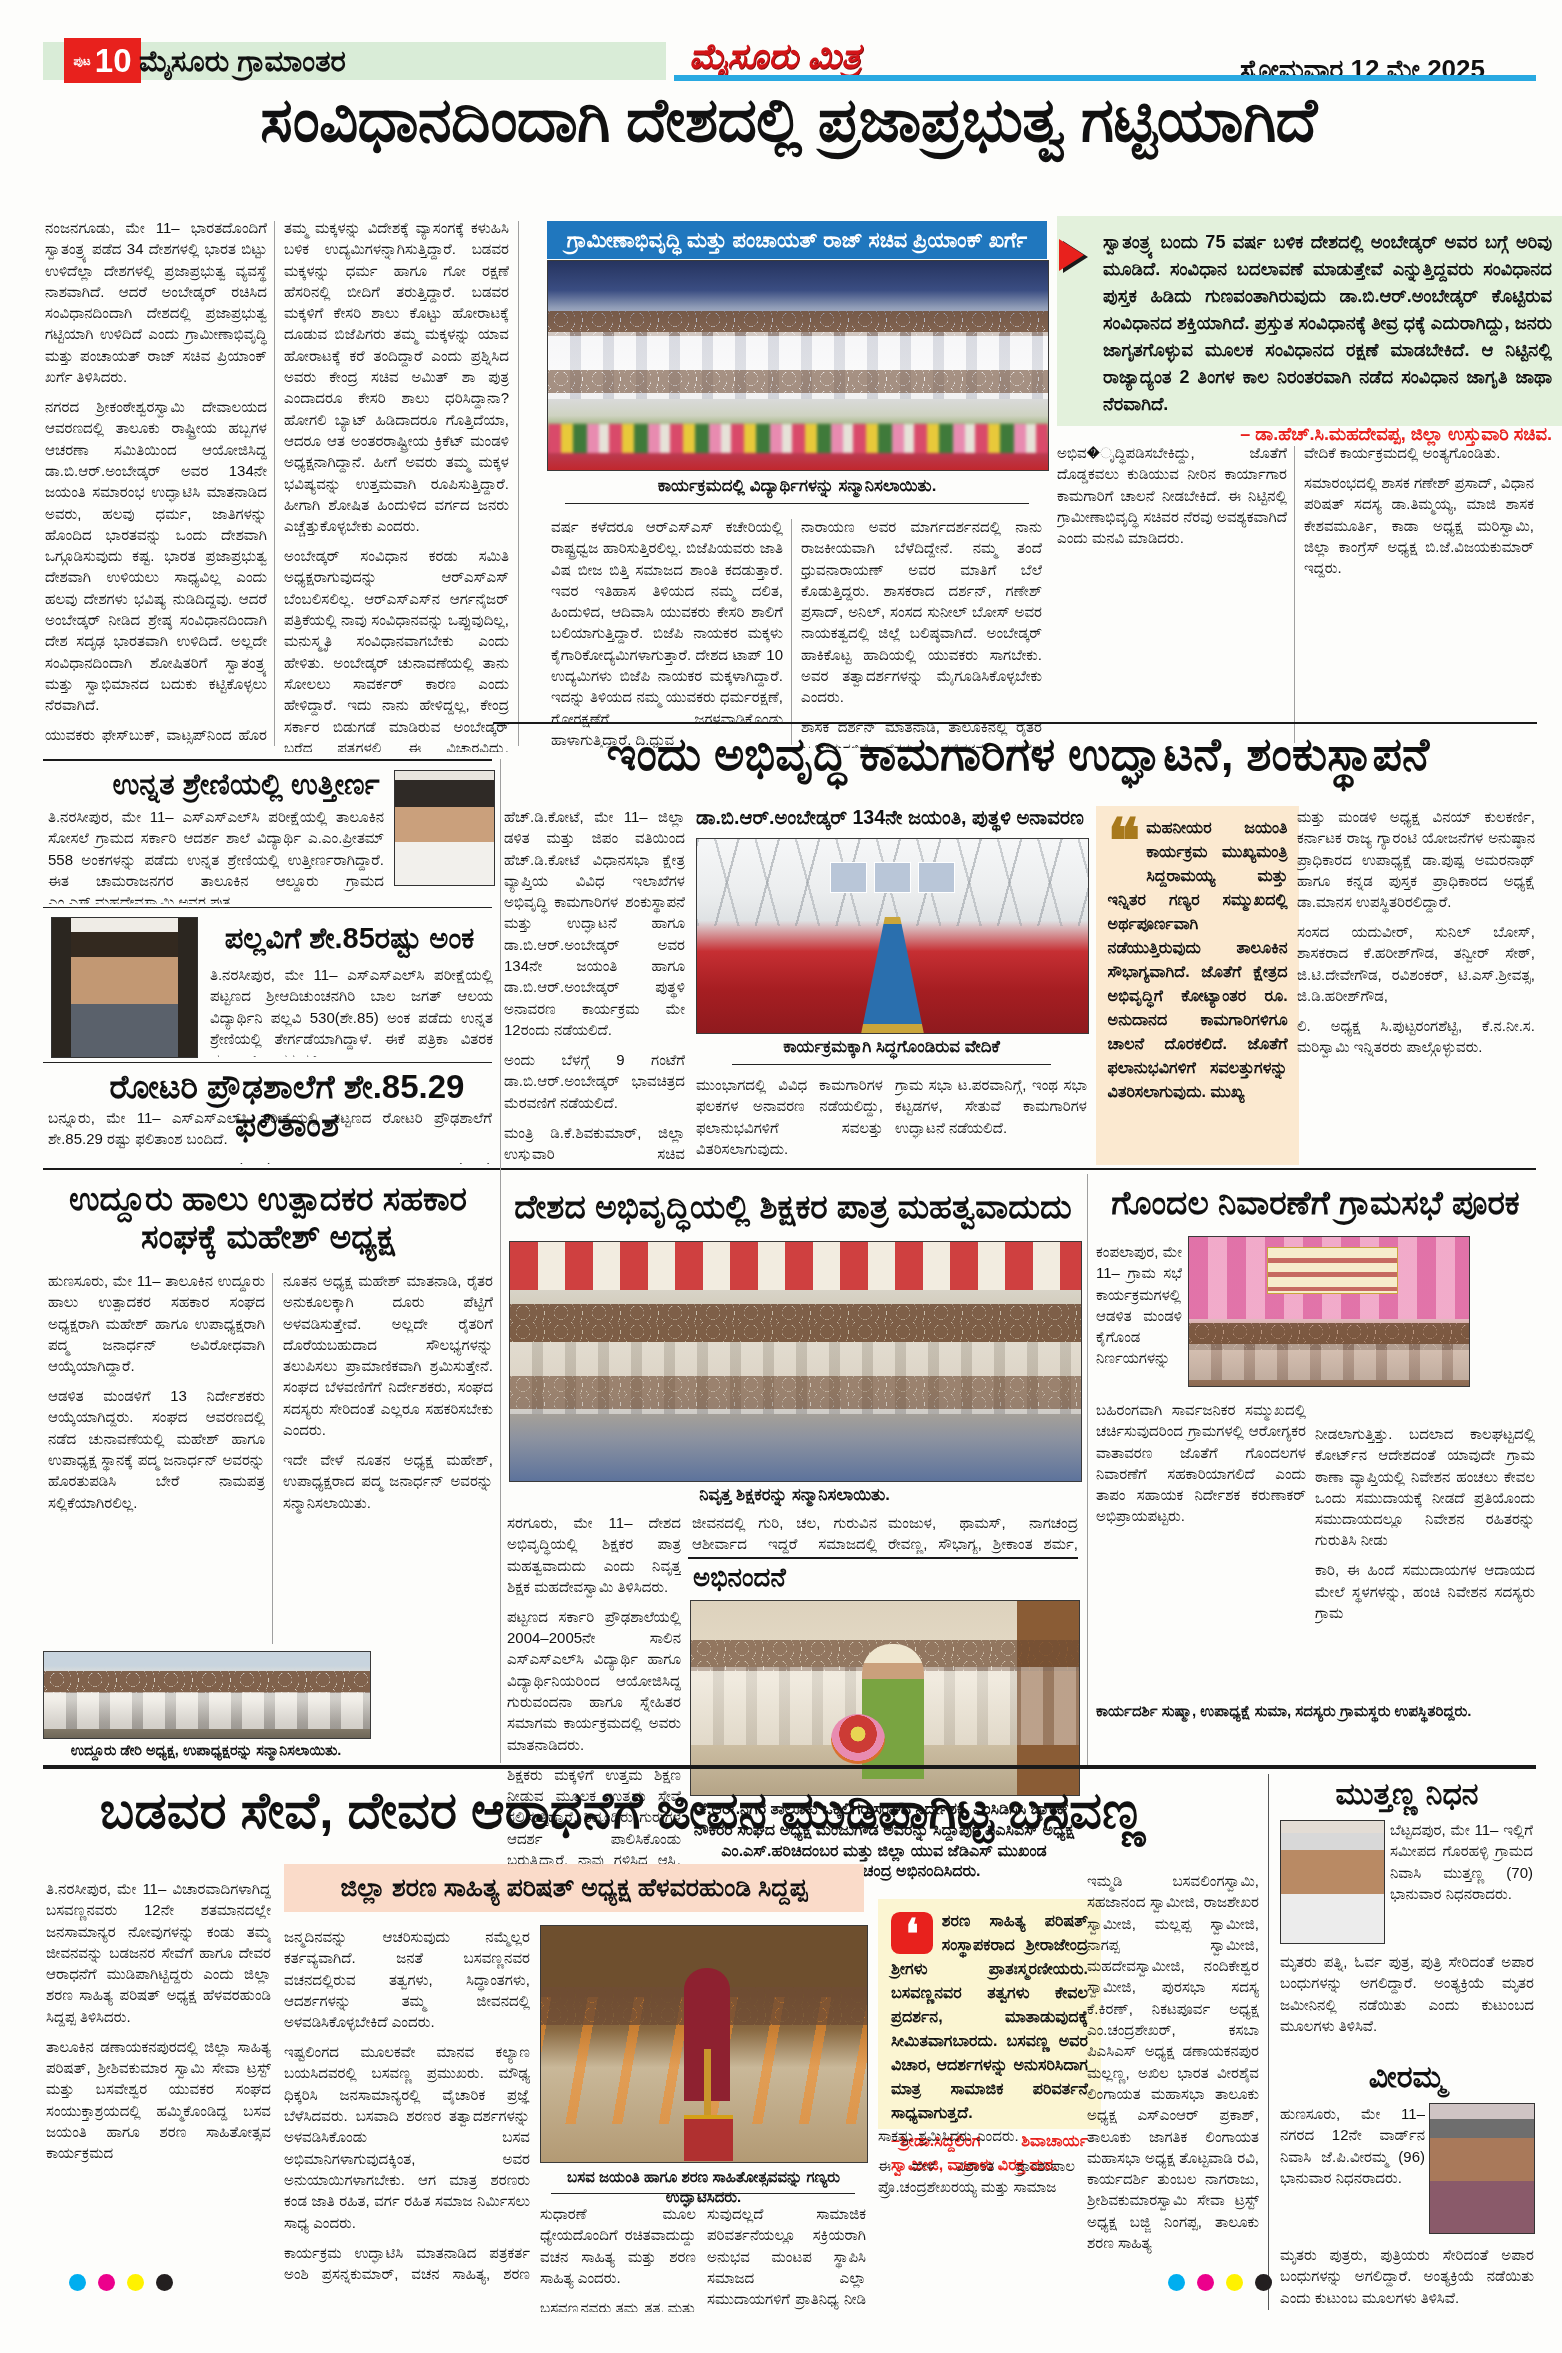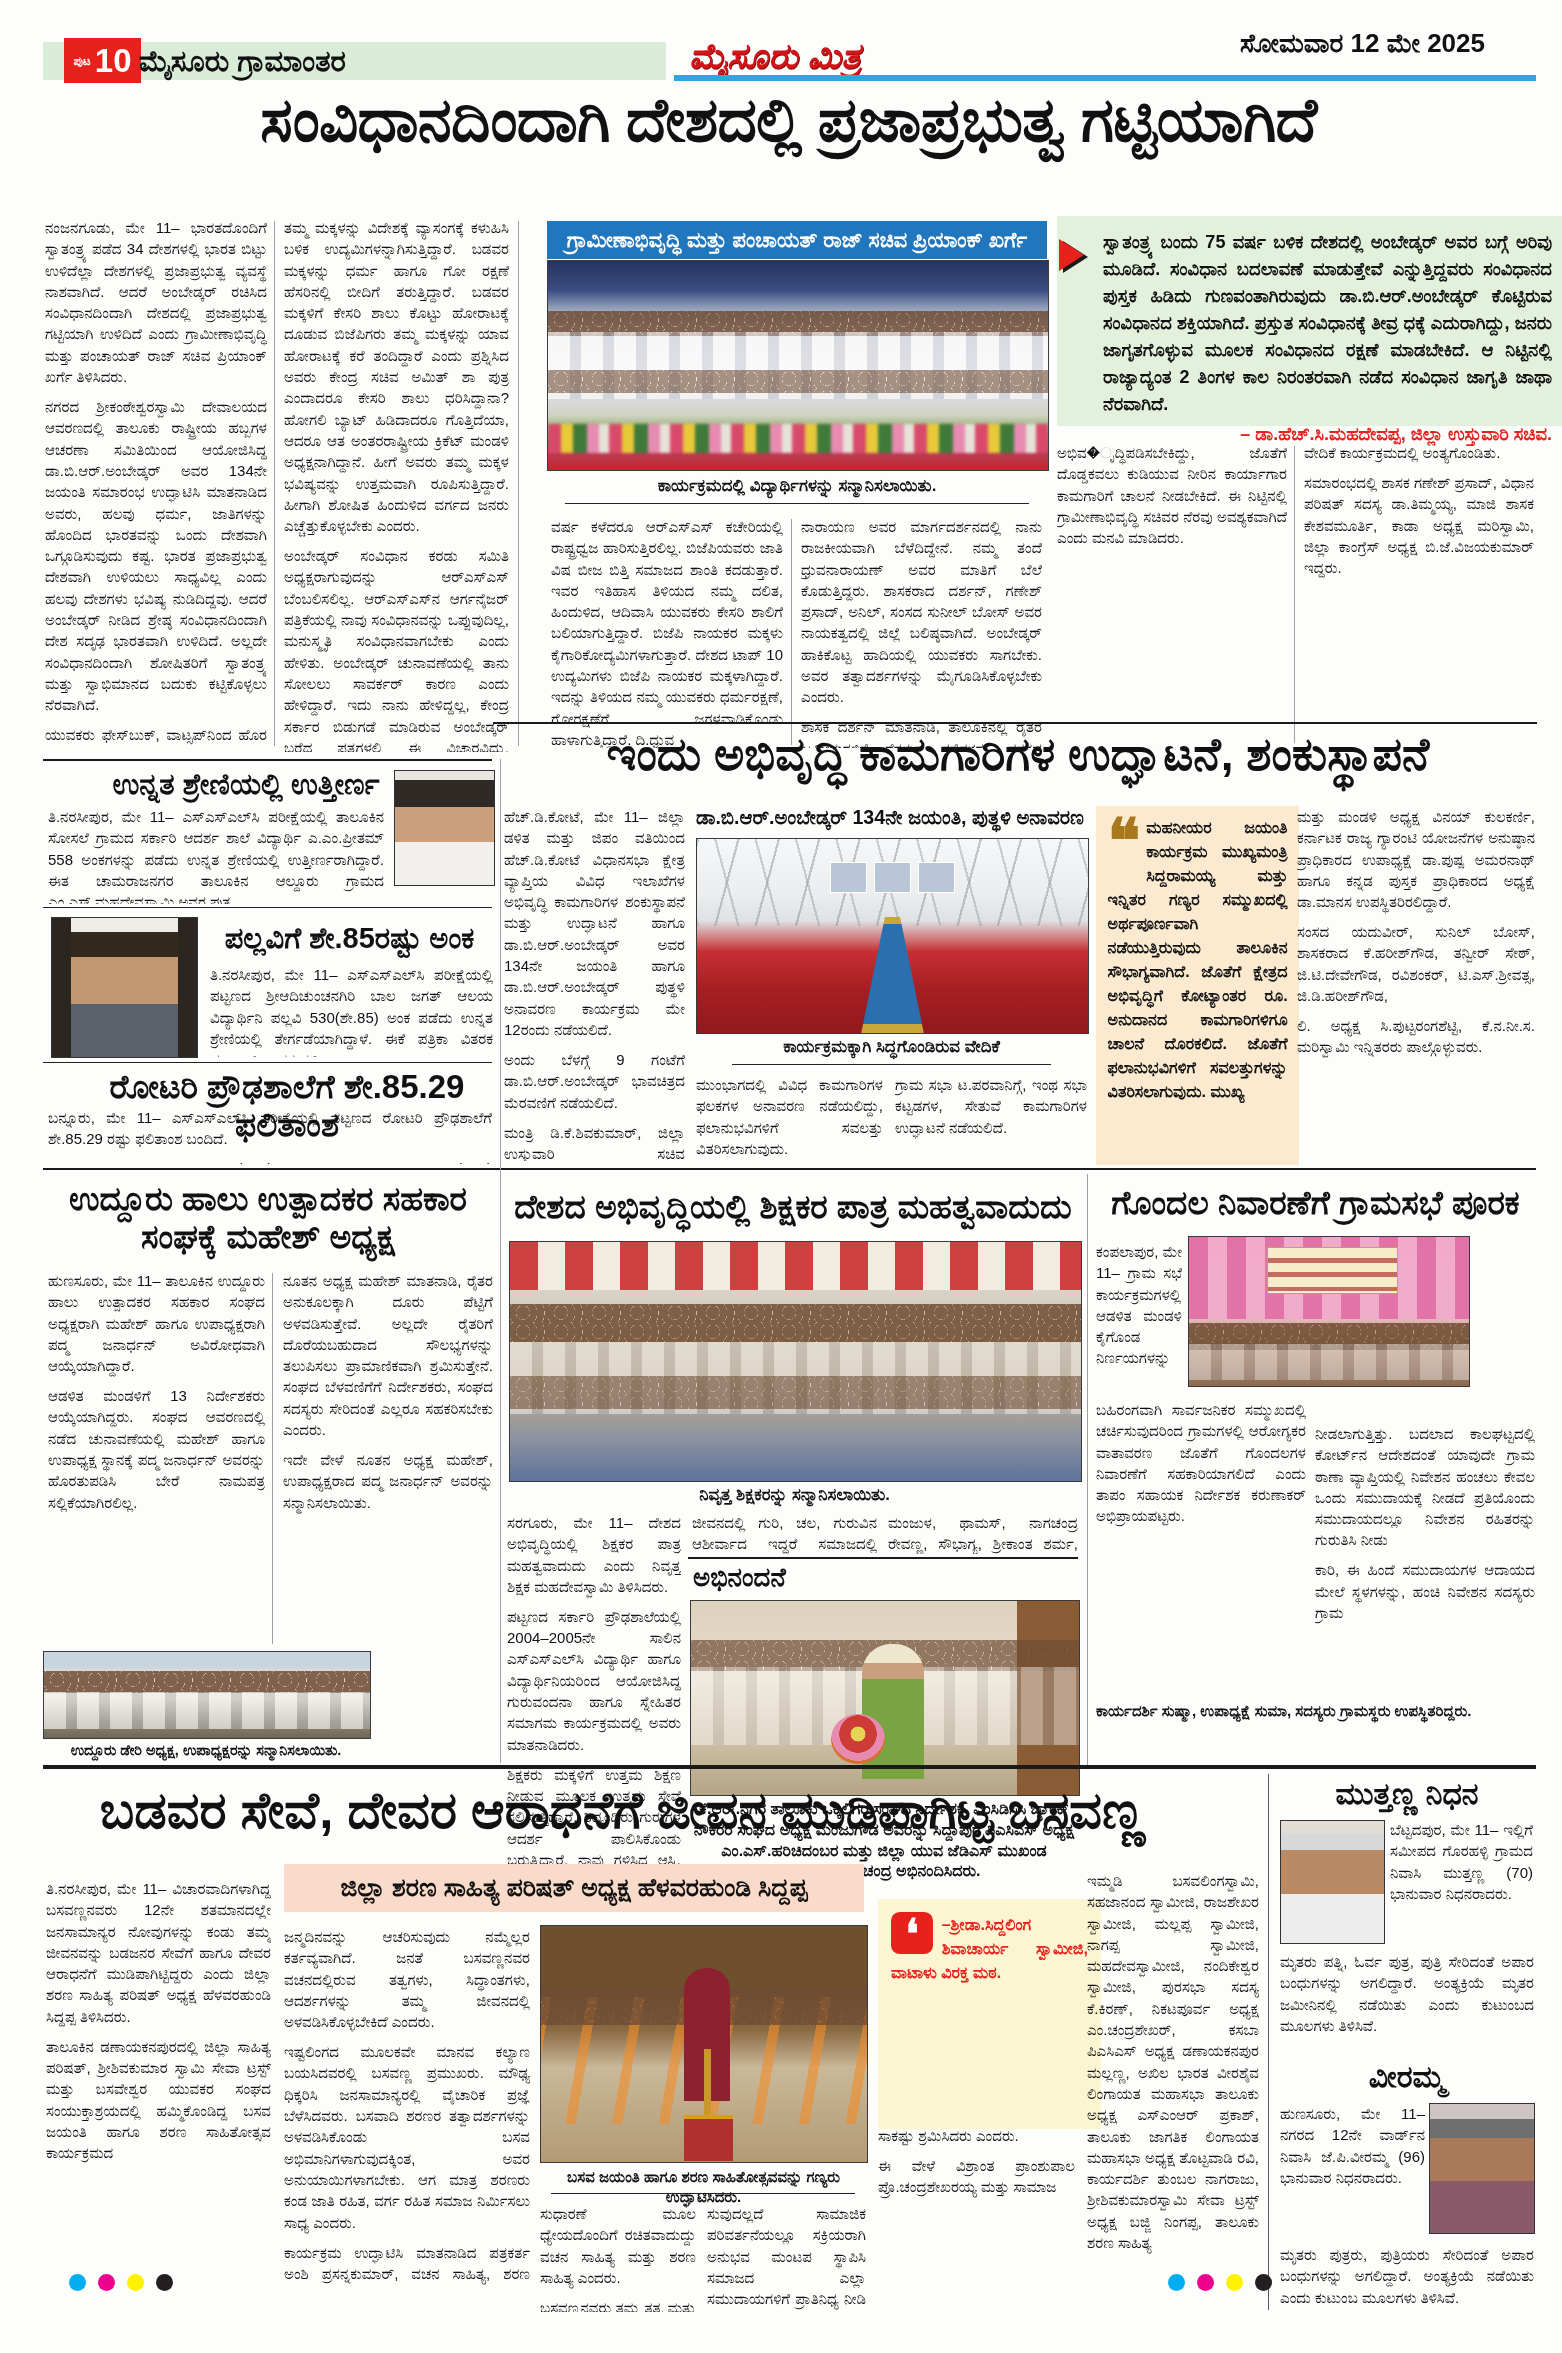--- a/index.html
+++ b/index.html
@@ -83,21 +83,21 @@
 
 <div class="page">
 
   <div class="abs hdr-strip" style="left:43px;top:42px;width:623px;height:38px;"></div>
   <div class="abs pagebox" style="left:48px;top:38px;width:77px;height:45px;margin-left:16px;">
     <span class="lbl">ಪುಟ</span>
     <span class="num">10</span>
   </div>
   <div class="abs section-title" style="left:139px;top:42px;width:493px;height:38px;">ಮೈಸೂರು ಗ್ರಾಮಾಂತರ</div>
   <div class="abs masthead" style="left:623px;top:36px;width:304px;">ಮೈಸೂರು ಮಿತ್ರ</div>
-  <div class="abs dateline" style="left:1123px;top:28px;width:362px;">ಸೋಮವಾರ 12 ಮೇ 2025</div>
+  <div class="abs dateline" style="left:1123px;top:54px;width:362px;">ಸೋಮವಾರ 12 ಮೇ 2025</div>
   <div class="abs cyan-rule" style="left:674px;top:75px;width:862px;height:5.8px;"></div>
 
   <div class="abs h-main" style="left:43px;top:88px;width:1491px;">ಸಂವಿಧಾನದಿಂದಾಗಿ ದೇಶದಲ್ಲಿ ಪ್ರಜಾಪ್ರಭುತ್ವ ಗಟ್ಟಿಯಾಗಿದೆ</div>
 
   <div class="abs col" style="left:45px;top:217px;width:222px;height:535px;">
       <p class="para">ನಂಜನಗೂಡು, ಮೇ 11– ಭಾರತದೊಂದಿಗೆ ಸ್ವಾತಂತ್ರ್ಯ ಪಡೆದ 34 ದೇಶಗಳಲ್ಲಿ ಭಾರತ ಬಿಟ್ಟು ಉಳಿದೆಲ್ಲಾ ದೇಶಗಳಲ್ಲಿ ಪ್ರಜಾಪ್ರಭುತ್ವ ವ್ಯವಸ್ಥೆ ನಾಶವಾಗಿದೆ. ಆದರೆ ಅಂಬೇಡ್ಕರ್ ರಚಿಸಿದ ಸಂವಿಧಾನದಿಂದಾಗಿ ದೇಶದಲ್ಲಿ ಪ್ರಜಾಪ್ರಭುತ್ವ ಗಟ್ಟಿಯಾಗಿ ಉಳಿದಿದೆ ಎಂದು ಗ್ರಾಮೀಣಾಭಿವೃದ್ಧಿ ಮತ್ತು ಪಂಚಾಯತ್ ರಾಜ್ ಸಚಿವ ಪ್ರಿಯಾಂಕ್ ಖರ್ಗೆ ತಿಳಿಸಿದರು.</p>
       <p class="para">ನಗರದ ಶ್ರೀಕಂಠೇಶ್ವರಸ್ವಾಮಿ ದೇವಾಲಯದ ಆವರಣದಲ್ಲಿ ತಾಲೂಕು ರಾಷ್ಟ್ರೀಯ ಹಬ್ಬಗಳ ಆಚರಣಾ ಸಮಿತಿಯಿಂದ ಆಯೋಜಿಸಿದ್ದ ಡಾ.ಬಿ.ಆರ್.ಅಂಬೇಡ್ಕರ್ ಅವರ 134ನೇ ಜಯಂತಿ ಸಮಾರಂಭ ಉದ್ಘಾಟಿಸಿ ಮಾತನಾಡಿದ ಅವರು, ಹಲವು ಧರ್ಮ, ಜಾತಿಗಳನ್ನು ಹೊಂದಿದ ಭಾರತವನ್ನು ಒಂದು ದೇಶವಾಗಿ ಒಗ್ಗೂಡಿಸುವುದು ಕಷ್ಟ. ಭಾರತ ಪ್ರಜಾಪ್ರಭುತ್ವ ದೇಶವಾಗಿ ಉಳಿಯಲು ಸಾಧ್ಯವಿಲ್ಲ ಎಂದು ಹಲವು ದೇಶಗಳು ಭವಿಷ್ಯ ನುಡಿದಿದ್ದವು. ಆದರೆ ಅಂಬೇಡ್ಕರ್ ನೀಡಿದ ಶ್ರೇಷ್ಠ ಸಂವಿಧಾನದಿಂದಾಗಿ ದೇಶ ಸದೃಢ ಭಾರತವಾಗಿ ಉಳಿದಿದೆ. ಅಲ್ಲದೇ ಸಂವಿಧಾನದಿಂದಾಗಿ ಶೋಷಿತರಿಗೆ ಸ್ವಾತಂತ್ರ್ಯ ಮತ್ತು ಸ್ವಾಭಿಮಾನದ ಬದುಕು ಕಟ್ಟಿಕೊಳ್ಳಲು ನೆರವಾಗಿದೆ.</p>
       <p class="para">ಯುವಕರು ಫೇಸ್‌ಬುಕ್, ವಾಟ್ಸಪ್‌ನಿಂದ ಹೊರ ಬಂದು ದೇಶದ ಇತಿಹಾಸ ತಿಳಿಯಬೇಕು. ಆಗ ಮಾತ್ರ ಸಂವಿಧಾನ ಏಕೆ ಪ್ರಾಮುಖ್ಯತೆ ಇದೆ ಎಂಬುದು ತಿಳಿಯಲಿದೆ ಎಂದರು.</p>
     </div>
   <div class="vrule" style="left:274px;top:221px;height:525px;"></div>
@@ -306,20 +306,21 @@
   <div class="abs col" style="left:540px;top:2203px;width:156px;height:109px;">
       <p class="para">ಸುಧಾರಣೆ ಮೂಲ ಧ್ಯೇಯದೊಂದಿಗೆ ರಚಿತವಾದುದ್ದು ವಚನ ಸಾಹಿತ್ಯ ಮತ್ತು ಶರಣ ಸಾಹಿತ್ಯ ಎಂದರು.</p>
       <p class="para">ಬಸವಣ್ಣನವರು ತಮ್ಮ ತತ್ವ ಮತ್ತು ಆದರ್ಶಗಳ ಮುಖೇನ ಕರ್ನಾಟಕ ಮಾತ್ರವಲ್ಲದೇ ಇಡೀ ವಿಶ್ವದಲ್ಲೇ ಹೆಸರುವಾಸಿಯಾಗಿದ್ದಾರೆ. ಅವರು ವಚನಗಳನ್ನು ರಚಿ</p>
     </div>
   <div class="abs col" style="left:707px;top:2203px;width:159px;height:109px;">
       <p class="para">ಸುವುದಲ್ಲದೆ ಸಾಮಾಜಿಕ ಪರಿವರ್ತನೆಯಲ್ಲೂ ಸಕ್ರಿಯರಾಗಿ ಅನುಭವ ಮಂಟಪ ಸ್ಥಾಪಿಸಿ ಸಮಾಜದ ಎಲ್ಲಾ ಸಮುದಾಯಗಳಿಗೆ ಪ್ರಾತಿನಿಧ್ಯ ನೀಡಿ ವರ್ಣಬೇಧ, ಜಾತಿಬೇಧ, ವರ್ಗಬೇಧ, ಮೂಢನಂಬಿಕೆ, ಅಸಮಾನತೆ ಮತ್ತು ಕಂದಾಚಾರಗಳನ್ನು ಅಳಿಸುವುದಕ್ಕಾಗಿ ಬಸವಣ್ಣ</p>
     </div>
 
   <div class="abs qbox-yellow" style="left:878px;top:1899px;width:197px;height:210px;">
     <span class="qicon-red">❛</span>
+    <span>ಶರಣ ಸಾಹಿತ್ಯ ಪರಿಷತ್ ಸಂಸ್ಥಾಪಕರಾದ ಶ್ರೀರಾಜೇಂದ್ರ ಶ್ರೀಗಳು ಪ್ರಾತಃಸ್ಮರಣೀಯರು. ಬಸವಣ್ಣನವರ ತತ್ವಗಳು ಕೇವಲ ಪ್ರದರ್ಶನ, ಮಾತಾಡುವುದಕ್ಕೆ ಸೀಮಿತವಾಗಬಾರದು. ಬಸವಣ್ಣ ಅವರ ವಿಚಾರ, ಆದರ್ಶಗಳನ್ನು ಅನುಸರಿಸಿದಾಗ ಮಾತ್ರ ಸಾಮಾಜಿಕ ಪರಿವರ್ತನೆ ಸಾಧ್ಯವಾಗುತ್ತದೆ.</span>
     <span class="attr">–ಶ್ರೀಡಾ.ಸಿದ್ದಲಿಂಗ ಶಿವಾಚಾರ್ಯ ಸ್ವಾಮೀಜಿ, ವಾಟಾಳು ವಿರಕ್ತ ಮಠ.</span>
   </div>
   <div class="abs col" style="left:878px;top:2125px;width:197px;height:181px;">
       <p class="para">ಸಾಕಷ್ಟು ಶ್ರಮಿಸಿದರು ಎಂದರು.</p>
       <p class="para">ಈ ವೇಳೆ ವಿಶ್ರಾಂತ ಪ್ರಾಂಶುಪಾಲ ಪ್ರೊ.ಚಂದ್ರಶೇಖರಯ್ಯ ಮತ್ತು ಸಾಮಾಜ</p>
     </div>
 
   <div class="abs col" style="left:1087px;top:1870px;width:172px;height:435px;">
       <p class="para">ಇಮ್ಮಡಿ ಬಸವಲಿಂಗಸ್ವಾಮಿ, ಸಹಜಾನಂದ ಸ್ವಾಮೀಜಿ, ರಾಜಶೇಖರ ಸ್ವಾಮೀಜಿ, ಮಲ್ಲಪ್ಪ ಸ್ವಾಮೀಜಿ, ನಾಗಪ್ಪ ಸ್ವಾಮೀಜಿ, ಮಹದೇವಸ್ವಾಮೀಜಿ, ನಂದಿಕೇಶ್ವರ ಸ್ವಾಮೀಜಿ, ಪುರಸಭಾ ಸದಸ್ಯ ಕೆ.ಕಿರಣ್, ನಿಕಟಪೂರ್ವ ಅಧ್ಯಕ್ಷ ಎಂ.ಚಂದ್ರಶೇಖರ್, ಕಸಬಾ ಪಿಎಸಿಎಸ್ ಅಧ್ಯಕ್ಷ ಡಣಾಯಕನಪುರ ಮಲ್ಲಣ್ಣ, ಅಖಿಲ ಭಾರತ ವೀರಶೈವ ಲಿಂಗಾಯತ ಮಹಾಸಭಾ ತಾಲೂಕು ಅಧ್ಯಕ್ಷ ಎಸ್‌ಎಂಆರ್ ಪ್ರಕಾಶ್, ತಾಲೂಕು ಜಾಗತಿಕ ಲಿಂಗಾಯತ ಮಹಾಸಭಾ ಅಧ್ಯಕ್ಷ ತೊಟ್ಟವಾಡಿ ರವಿ, ಕಾರ್ಯದರ್ಶಿ ತುಂಬಲ ನಾಗರಾಜು, ಶ್ರೀಶಿವಕುಮಾರಸ್ವಾಮಿ ಸೇವಾ ಟ್ರಸ್ಟ್ ಅಧ್ಯಕ್ಷ ಬಜ್ಜಿ ನಿಂಗಪ್ಪ, ತಾಲೂಕು ಶರಣ ಸಾಹಿತ್ಯ</p>
     </div>

